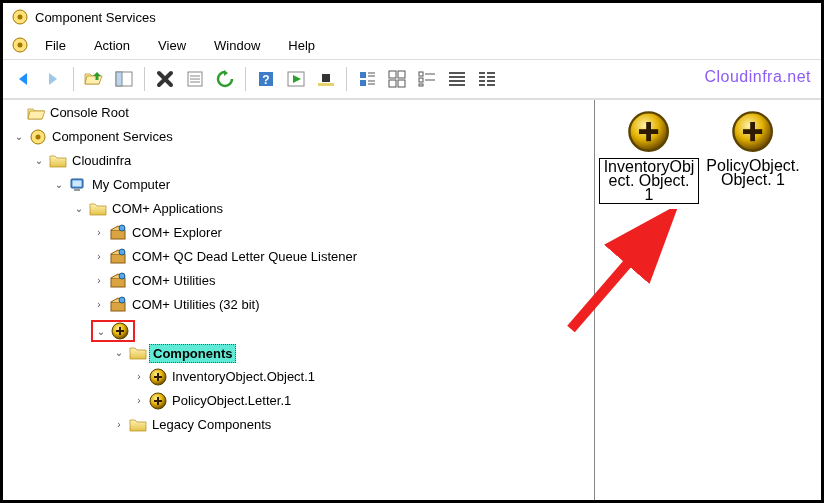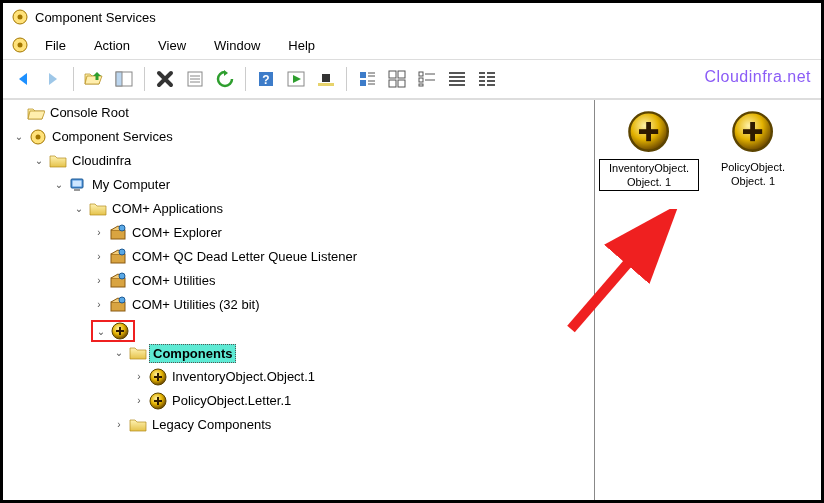--- a/index.html
+++ b/index.html
@@ -66,21 +66,21 @@
       flex: 1;
       background: #fff;
       padding: 10px 4px;
       display: flex;
       align-items: flex-start;
       gap: 4px;
     }
     .obj-item {
       width: 100px;
       text-align: center;
-      font-size: 11px;
+      font-size: 16px;
       line-height: 14px;
     }
     .obj-item .label {
       margin-top: 2px;
       padding: 1px 2px;
       display: inline-block;
       word-break: break-word;
     }
     .obj-item.selected .label { border: 1px solid #000; }
     .tree { list-style: none; }

